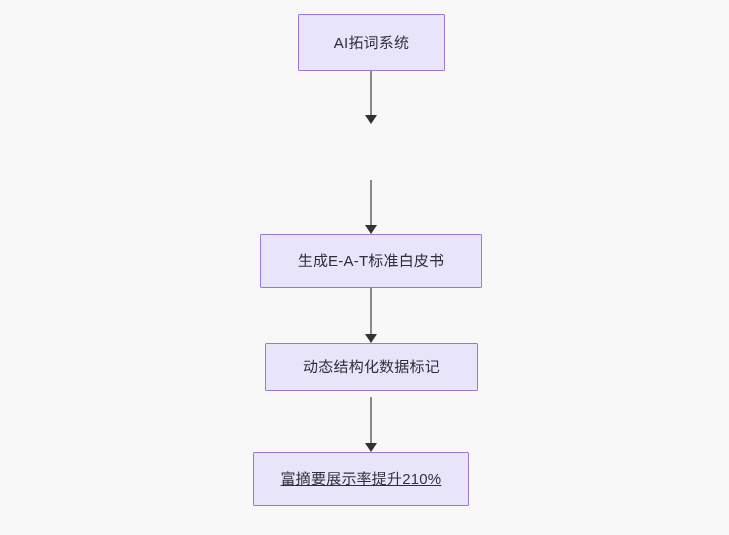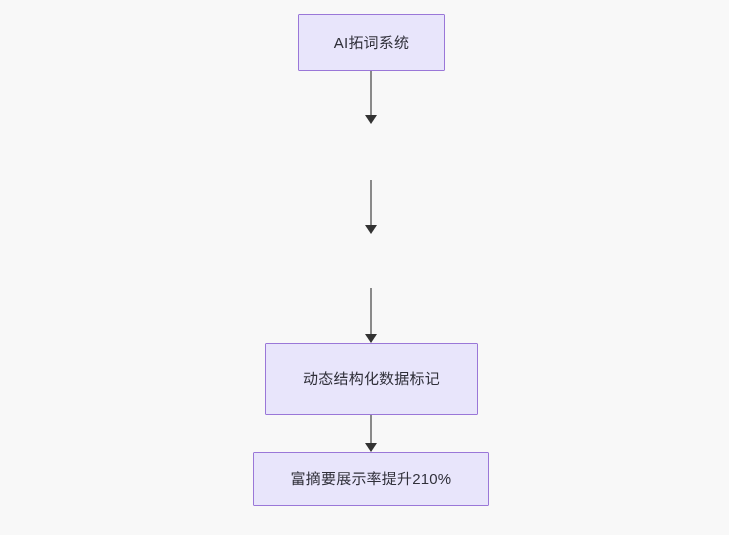--- a/index.html
+++ b/index.html
@@ -58,22 +58,22 @@
     height: 0;
     border-left: 6px solid transparent;
     border-right: 6px solid transparent;
     border-top: 9px solid #333333;
     left: -5px;
   }
   
   .n0 { left: 298px; top: 14px;  width: 147px; height: 57px; }
   .n1 { left: 276px; top: 124px; width: 191px; height: 56px; }
   .n2 { left: 260px; top: 234px; width: 222px; height: 54px; }
-  .n3 { left: 265px; top: 343px; width: 213px; height: 72px; }
-  .n4 { left: 253px; top: 452px; width: 236px; height: 54px; }
+  .n3 { left: 265px; top: 343px; width: 213px; height: 48px; }
+  .n4 { left: 253px; top: 452px; width: 216px; height: 54px; text-decoration: underline; }
   
   .e0 { left: 370px; top: 71px;  height: 53px; }
   .e1 { left: 370px; top: 180px; height: 54px; }
   .e2 { left: 370px; top: 288px; height: 55px; }
   .e3 { left: 370px; top: 397px; height: 55px; }
 </style>
 </head>
 <body>
 
 <div id="flow-canvas">
@@ -96,20 +96,23 @@
   <div class="edge e3">
     <div class="edge-line" style="height:46px;"></div>
     <div class="edge-head" style="top:46px;"></div>
   </div>
 
   <div class="node n0">
     <span class="node-label">AI拓词系统</span>
   </div>
 
 
+  <div class="node n2">
+    <span class="node-label">生成E-A-T标准白皮书</span>
+  </div>
 
   <div class="node n3">
     <span class="node-label">动态结构化数据标记</span>
   </div>
 
   <div class="node n4">
     <span class="node-label">富摘要展示率提升210%</span>
   </div>
 
 </div>

